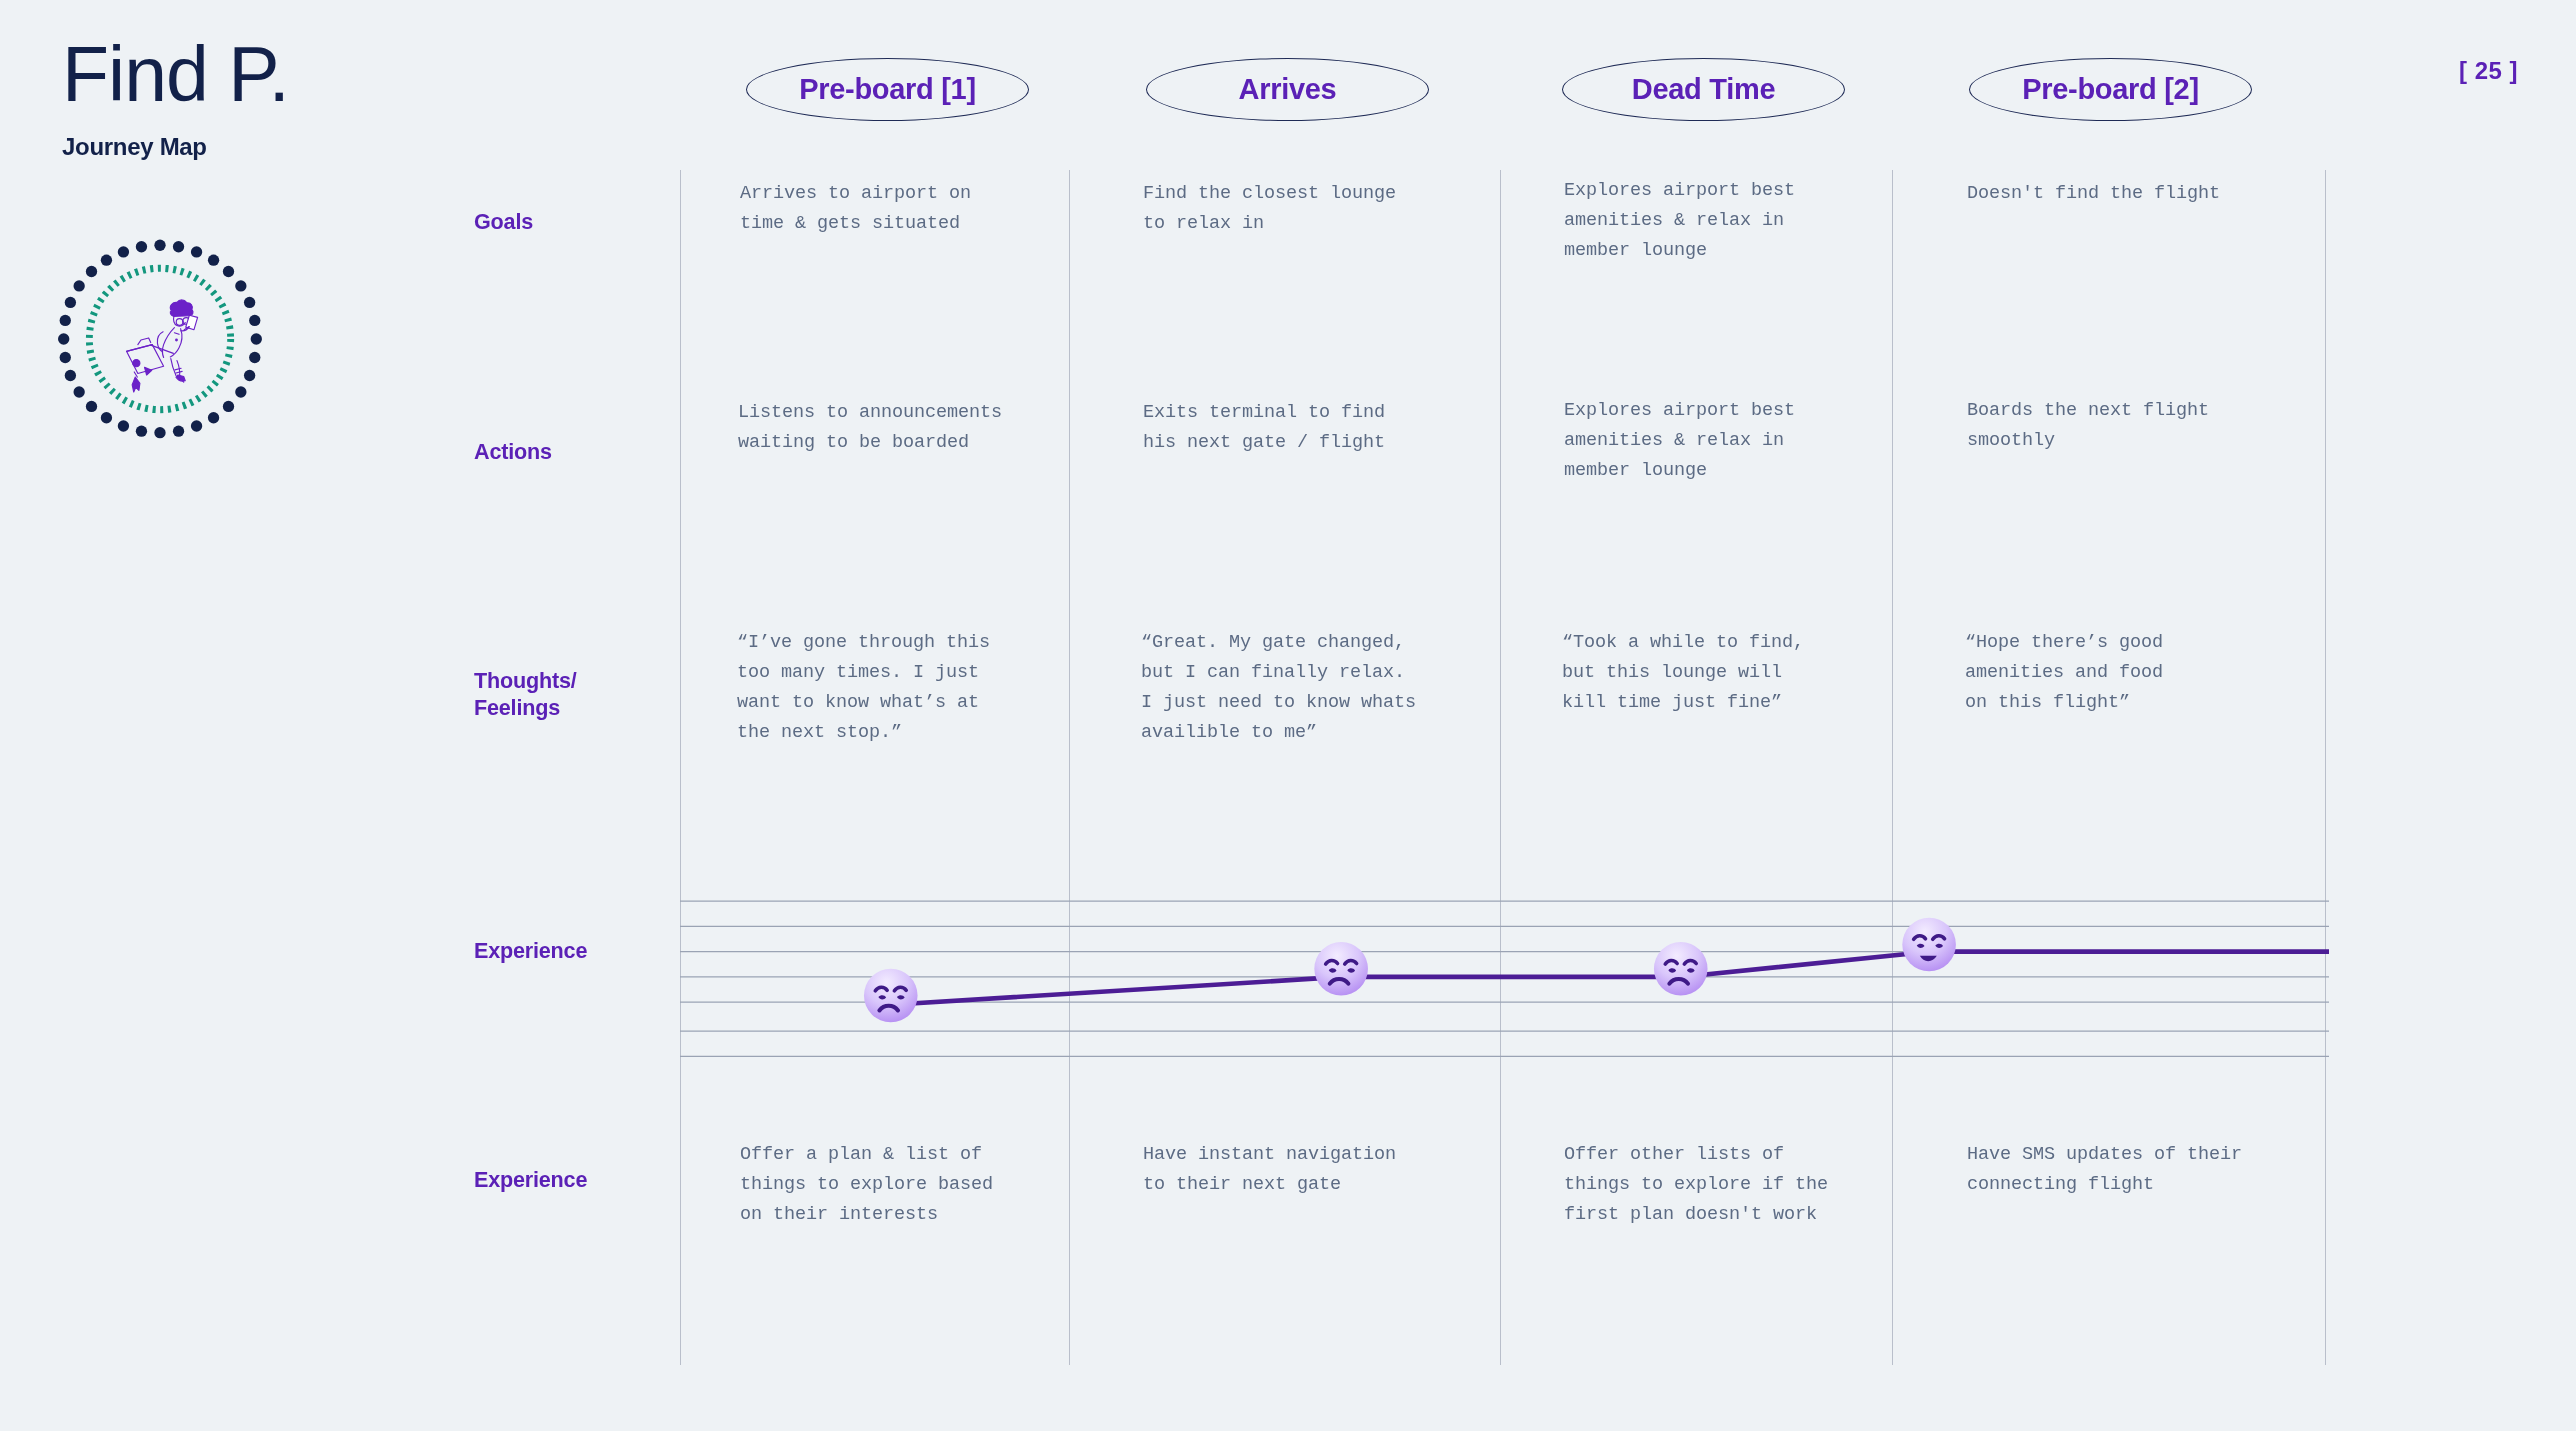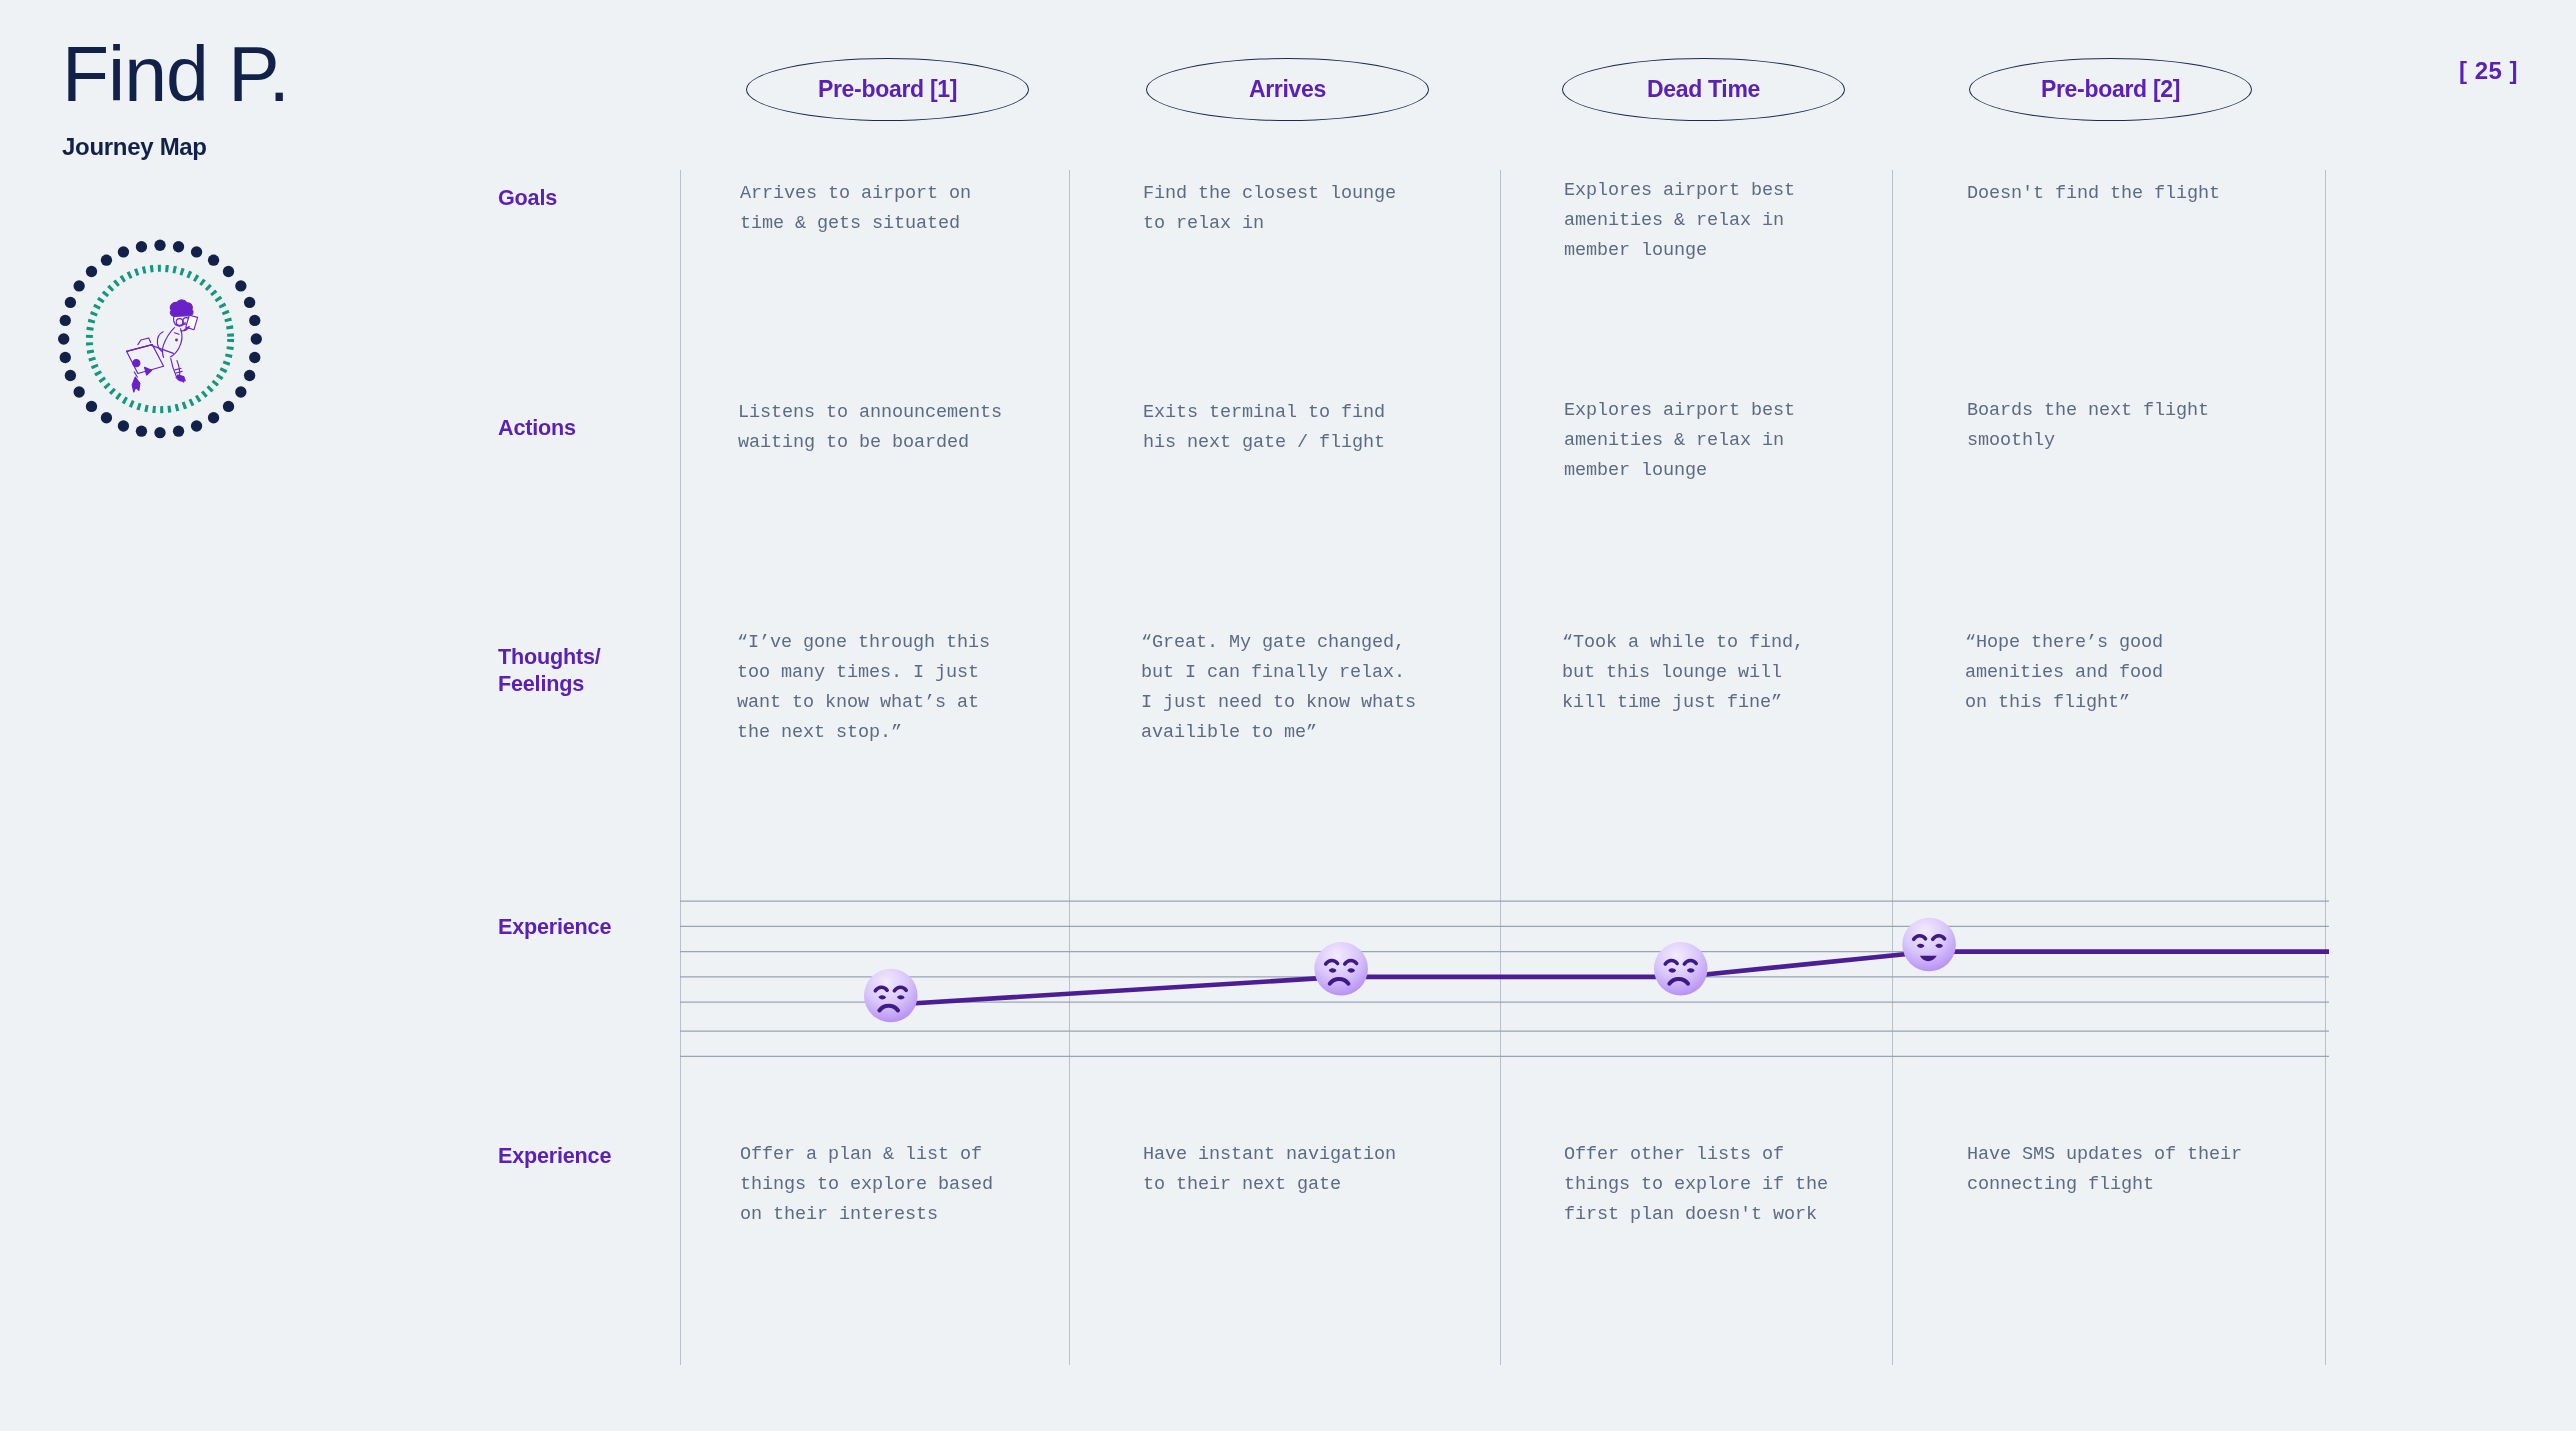--- a/index.html
+++ b/index.html
@@ -70,21 +70,21 @@
     height: 61px;
     border: 1px solid #1e2a55;
     border-radius: 50% / 50%;
     background: transparent;
     display: flex;
     align-items: center;
     justify-content: center;
   }
   .stage-pill-label {
     font-family: "Liberation Sans", sans-serif;
-    font-size: 23px;
+    font-size: 29px;
     font-weight: 700;
     color: #5b21b6;
     letter-spacing: -0.3px;
     white-space: nowrap;
   }
 
   
   #journey-grid {
     position: absolute;
     left: 680px;
@@ -96,28 +96,29 @@
     position: absolute;
     top: 0;
     width: 1px;
     height: 1195px;
     background: #b9bfcb;
   }
 
   
   .row-label {
     position: absolute;
-    left: 498px;
+    left: 474px;
     font-family: "Liberation Sans", sans-serif;
     font-size: 21.6px;
     font-weight: 700;
     color: #5b21b6;
     letter-spacing: -0.2px;
     line-height: 1.25;
     white-space: pre-line;
+    margin-top: 24px;
   }
 
   
   .cell {
     position: absolute;
     font-family: "Liberation Mono", monospace;
     font-size: 18.5px;
     line-height: 1.62;
     color: #5c6b84;
     white-space: pre-line;

